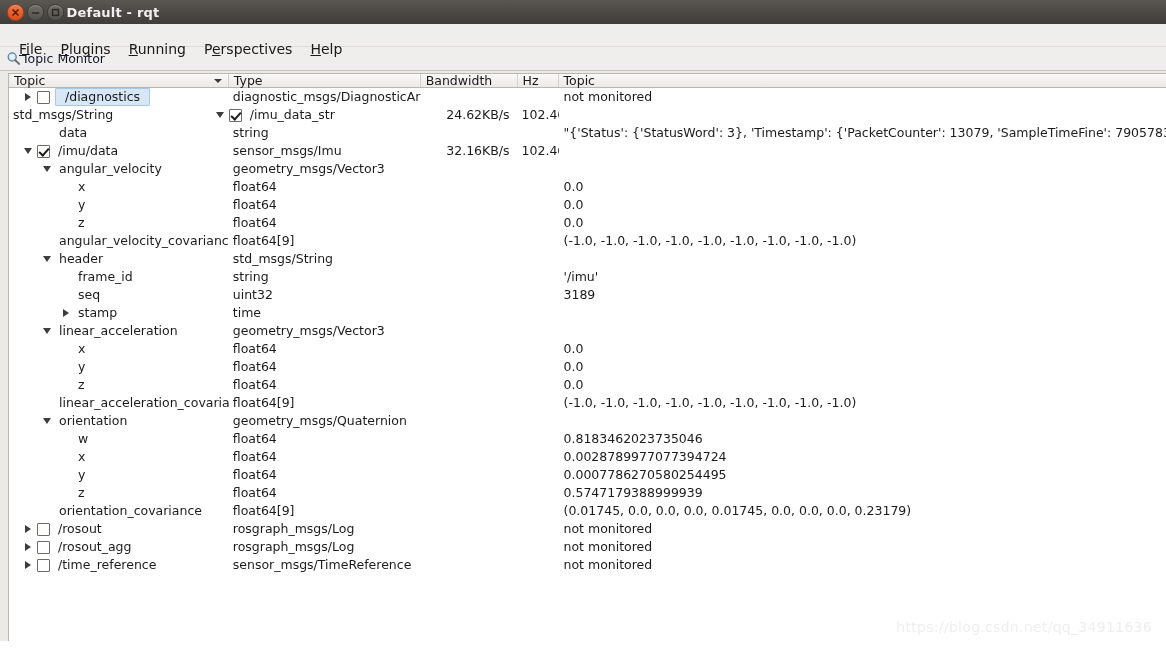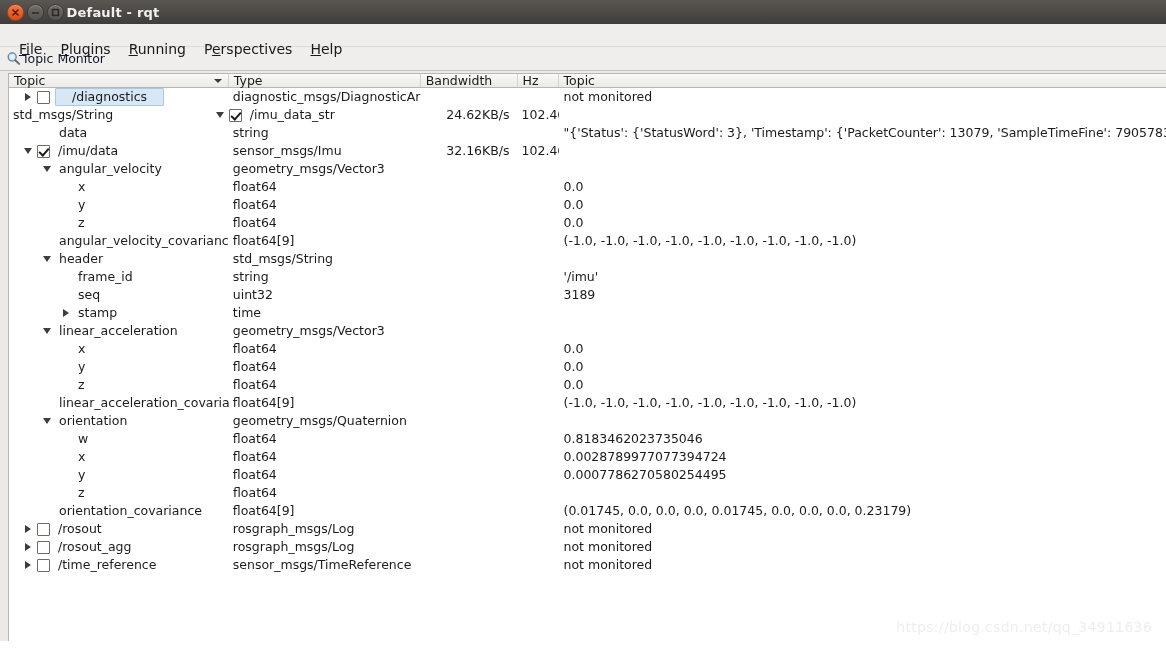--- a/index.html
+++ b/index.html
@@ -194,21 +194,21 @@
   .cell.value { padding-left: 5px; }
 
   .topic-label {
     padding: 0 3px;
     line-height: 16px;
     display: inline-block;
   }
   .row.selected .topic-label {
     background: #d7e7f5;
     border: 1px solid #a8c8e4;
-    padding: 0 16px;
+    padding: 0 9px;
     border-radius: 1px;
   }
 
   
   .exp {
     width: 18px;
     height: 18px;
     flex: 0 0 18px;
     display: flex;
     align-items: center;
@@ -596,20 +596,21 @@
         </div>
         <div class="row">
           <div class="cell topic c-topic">
             <span class="ind" style="width: 48px;"></span>
             <span class="exp"></span>
             <span class="topic-label">z</span>
           </div>
           <div class="cell c-type">float64</div>
           <div class="cell c-bandwidth num"></div>
           <div class="cell c-hz num"></div>
+          <div class="cell c-value value">0.5747179388999939</div>
         </div>
         <div class="row">
           <div class="cell topic c-topic">
             <span class="ind" style="width: 29px;"></span>
             <span class="exp"></span>
             <span class="topic-label">orientation_covariance</span>
           </div>
           <div class="cell c-type">float64[9]</div>
           <div class="cell c-bandwidth num"></div>
           <div class="cell c-hz num"></div>

